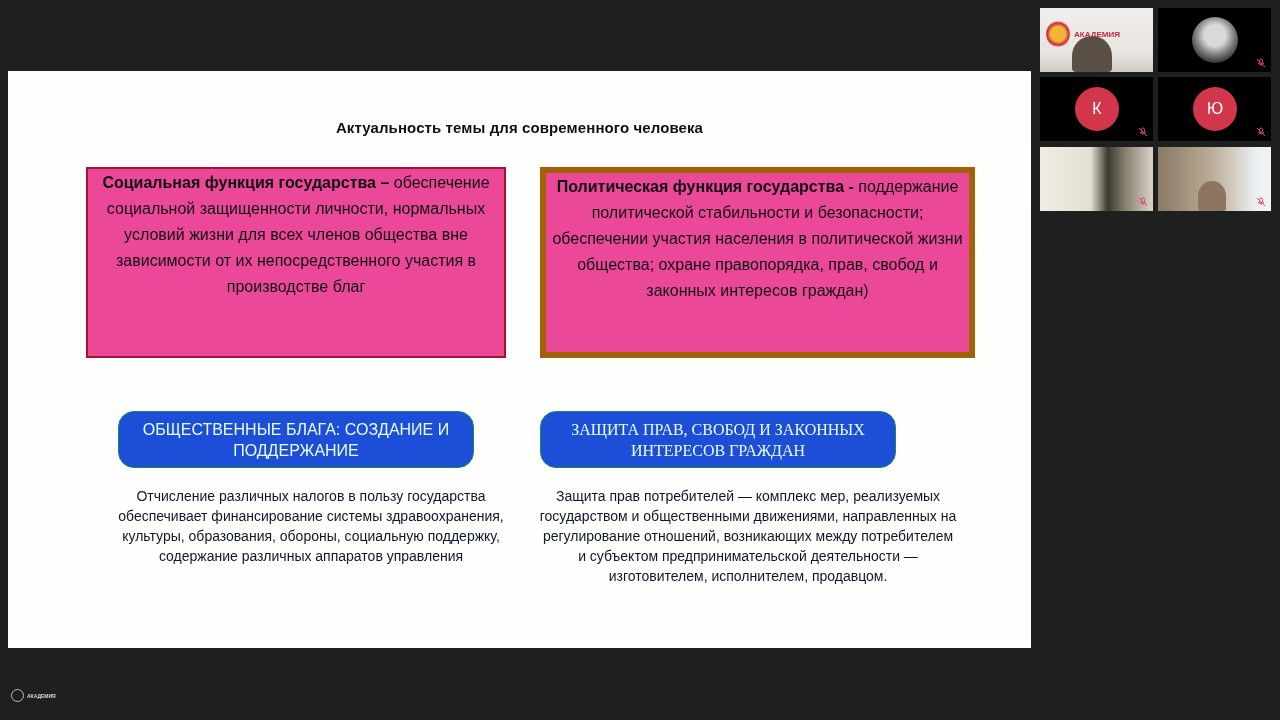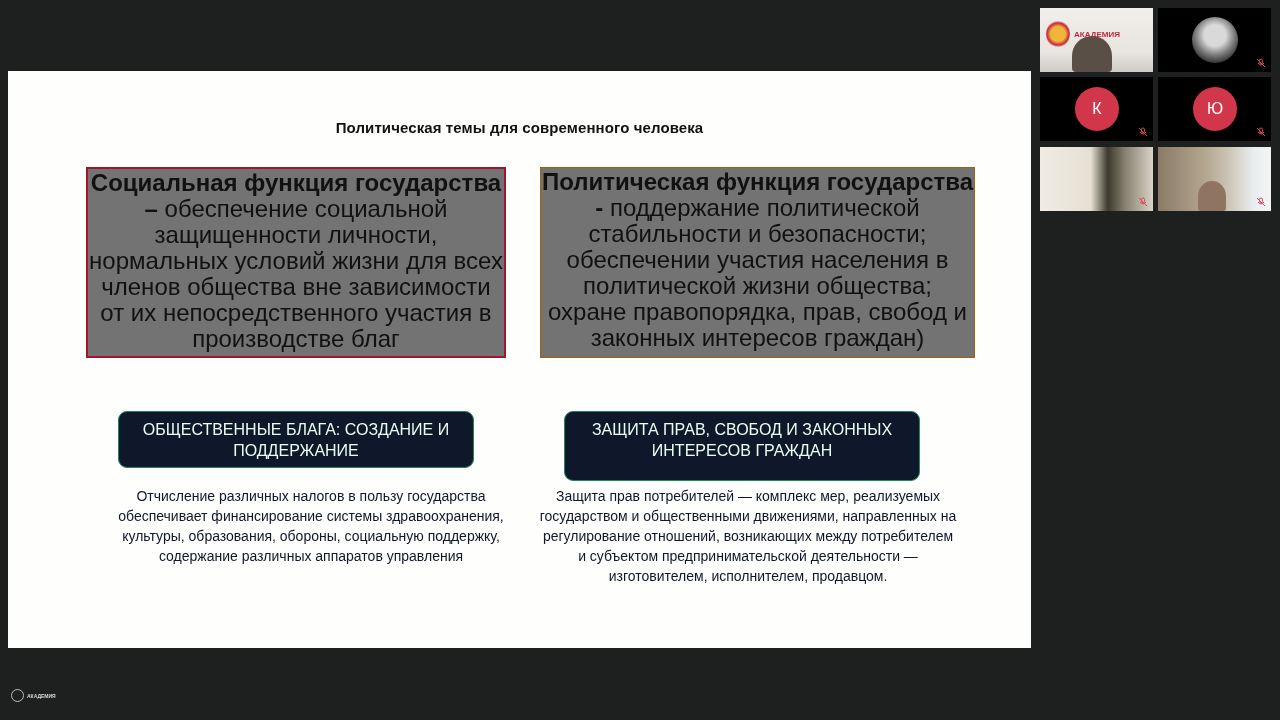--- a/index.html
+++ b/index.html
@@ -11,35 +11,35 @@
     .slide {
       position:absolute; left:8px; top:71px; width:1023px; height:577px;
       background:#fefffc;
     }
     .slide-title {
       position:absolute; left:0; width:1023px; top:48px;
       text-align:center; font-weight:bold; font-size:15px; color:#111;
       letter-spacing:0.1px;
     }
     .fn-box {
-      position:absolute; box-sizing:border-box; background:#737373;
-      text-align:center; font-size:24px; line-height:26px; color:#111;
+      position:absolute; box-sizing:border-box; background:#ec4899;
+      text-align:center; font-size:16px; line-height:26px; color:#111;
       padding-top:1px;
     }
     .fn-box.social { left:78px; top:96px; width:420px; height:191px; border:2px solid #a3152c; }
-    .fn-box.political { left:532px; top:96px; width:435px; height:191px; border:1px solid #a16207; }
+    .fn-box.political { left:532px; top:96px; width:435px; height:191px; border:6px solid #a16207; }
     .fn-box .bold { font-weight:bold; }
     .green {
       position:absolute; box-sizing:border-box;
-      background:#0f172a; border:1.5px solid #1a8a58; border-radius:9px;
+      background:#1d4ed8; border:1.5px solid #1a8a58; border-radius:16px;
       color:#eafff3; text-align:center; font-size:16px; line-height:21px;
       padding-top:7px;
     }
     .green.g1 { left:110px; top:340px; width:356px; height:57px; }
-    .green.g2 { left:556px; top:340px; width:356px; height:70px; }
+    .green.g2 { left:532px; top:340px; width:356px; height:57px;font-family:Liberation Serif, serif; }
     .desc {
       position:absolute; text-align:center; font-size:14px; line-height:20px; color:#0f172a;
     }
     .desc.d1 { left:98px; top:415px; width:410px; }
     .desc.d2 { left:530px; top:415px; width:420px;text-align:center; }
 
     .tiles { position:absolute; left:1040px; top:8px; }
     .tile {
       position:absolute; width:113px; height:64px; background:#000; overflow:hidden;
     }
@@ -82,21 +82,21 @@
       width:13px; height:13px; border-radius:50%; border:1.5px solid #bbb; box-sizing:border-box;
     }
     .corner-logo .txt {
       color:#d8d8d8; font-size:5px; line-height:6px; font-weight:bold;
     }
   </style>
 </head>
 <body>
 
 <div class="slide">
-  <div class="slide-title">Политическая темы для современного человека</div>
+  <div class="slide-title">Актуальность темы для современного человека</div>
 
   <div class="fn-box social">
     <span class="bold">Социальная функция государства –</span>
     <span>обеспечение социальной защищенности личности, нормальных условий жизни для всех членов общества вне зависимости от их непосредственного участия в производстве благ</span>
   </div>
 
   <div class="fn-box political">
     <span class="bold">Политическая функция государства -</span>
     <span>поддержание политической стабильности и безопасности; обеспечении участия населения в политической жизни общества; охране правопорядка, прав, свобод и законных интересов граждан)</span>
   </div>

